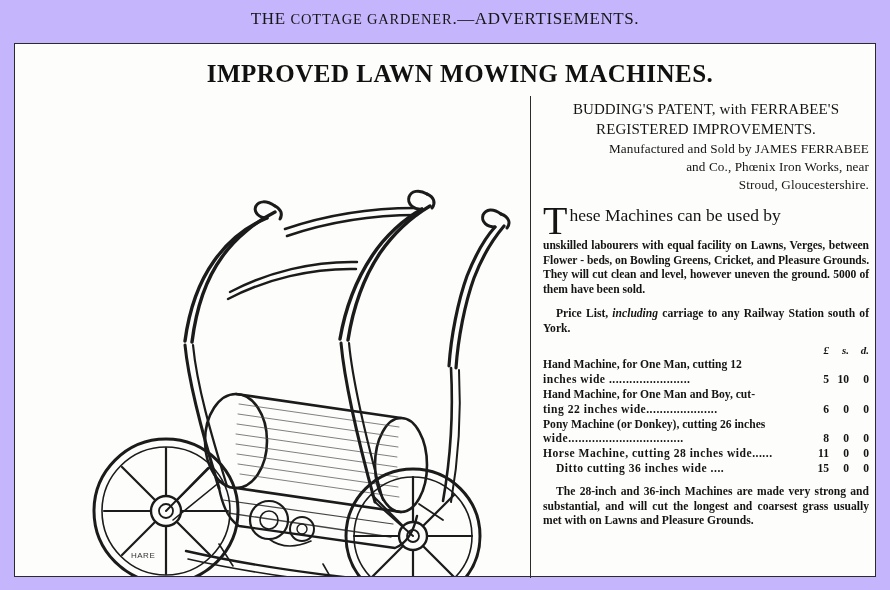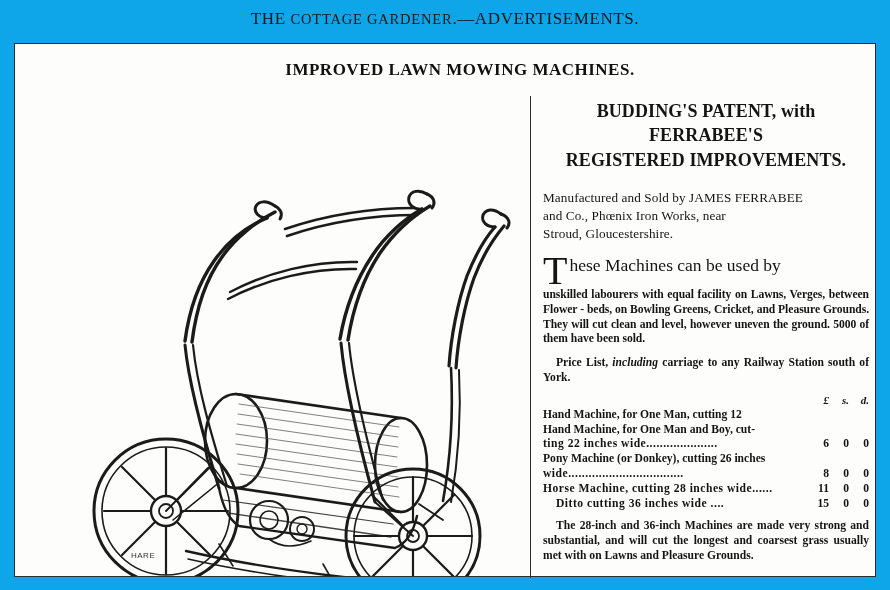--- a/index.html
+++ b/index.html
@@ -12,21 +12,21 @@
     height: 590px;
     overflow: hidden;
     font-family: "Liberation Serif", serif;
     color: #1a1a1a;
     position: relative;
   }
   #page {
     width: 890px;
     height: 590px;
     position: relative;
-    background: #0ea5e9;
+    background: #c4b5fd;
   }
   
   .running-head {
     text-align: center;
     font-family: "Liberation Serif", serif;
     font-size: 17px;
     letter-spacing: 0.6px;
     padding-top: 9px;
     color: #161616;
     white-space: nowrap;
@@ -47,21 +47,21 @@
     background: #fdfdfb;
   }
   .ad-inner {
     position: absolute;
     left: 0; top: 0; right: 0; bottom: 0;
   }
   .ad-title {
     text-align: center;
     font-family: "Liberation Serif", serif;
     font-weight: bold;
-    font-size: 17px;
+    font-size: 25px;
     letter-spacing: 0.5px;
     margin-top: 16px;
     color: #111;
     white-space: nowrap;
     padding-left: 30px;
   }
   
   .col-rule {
     position: absolute;
     left: 515px;
@@ -93,28 +93,27 @@
   .textcol {
     position: absolute;
     left: 528px;
     top: 55px;
     width: 326px;
     font-family: "Liberation Serif", serif;
     color: #141414;
   }
   .patent-line {
     text-align: center;
-    font-weight: bold;
-    font-size: 18px;
+    font-weight: normal;
+    font-size: 15px;
     line-height: 1.35;
     letter-spacing: 0.1px;
   }
   .maker {
-    margin-top: 17px;
-    text-align: left;
+    text-align: right;
     font-size: 13.2px;
     line-height: 1.38;
     letter-spacing: 0.1px;
   }
   .lead {
     margin-top: 10px;
     font-size: 13.4px;
     line-height: 1.3;
     text-align: justify;
   }
@@ -334,20 +333,26 @@
               <tr class="price-head">
             <td class="desc"></td>
             <td class="num">£</td>
             <td class="num">s.</td>
             <td class="num">d.</td>
           </tr>
 
           <tr>
             <td class="desc" colspan="4">Hand Machine, for One Man, cutting 12</td>
           </tr>
+          <tr>
+            <td class="desc dots">inches wide ........................</td>
+            <td class="num">5</td>
+            <td class="num">10</td>
+            <td class="num">0</td>
+          </tr>
 
           <tr>
             <td class="desc" colspan="4">Hand Machine, for One Man and Boy, cut-</td>
           </tr>
           <tr>
             <td class="desc dots">ting 22 inches wide.....................</td>
             <td class="num">6</td>
             <td class="num">0</td>
             <td class="num">0</td>
           </tr>

